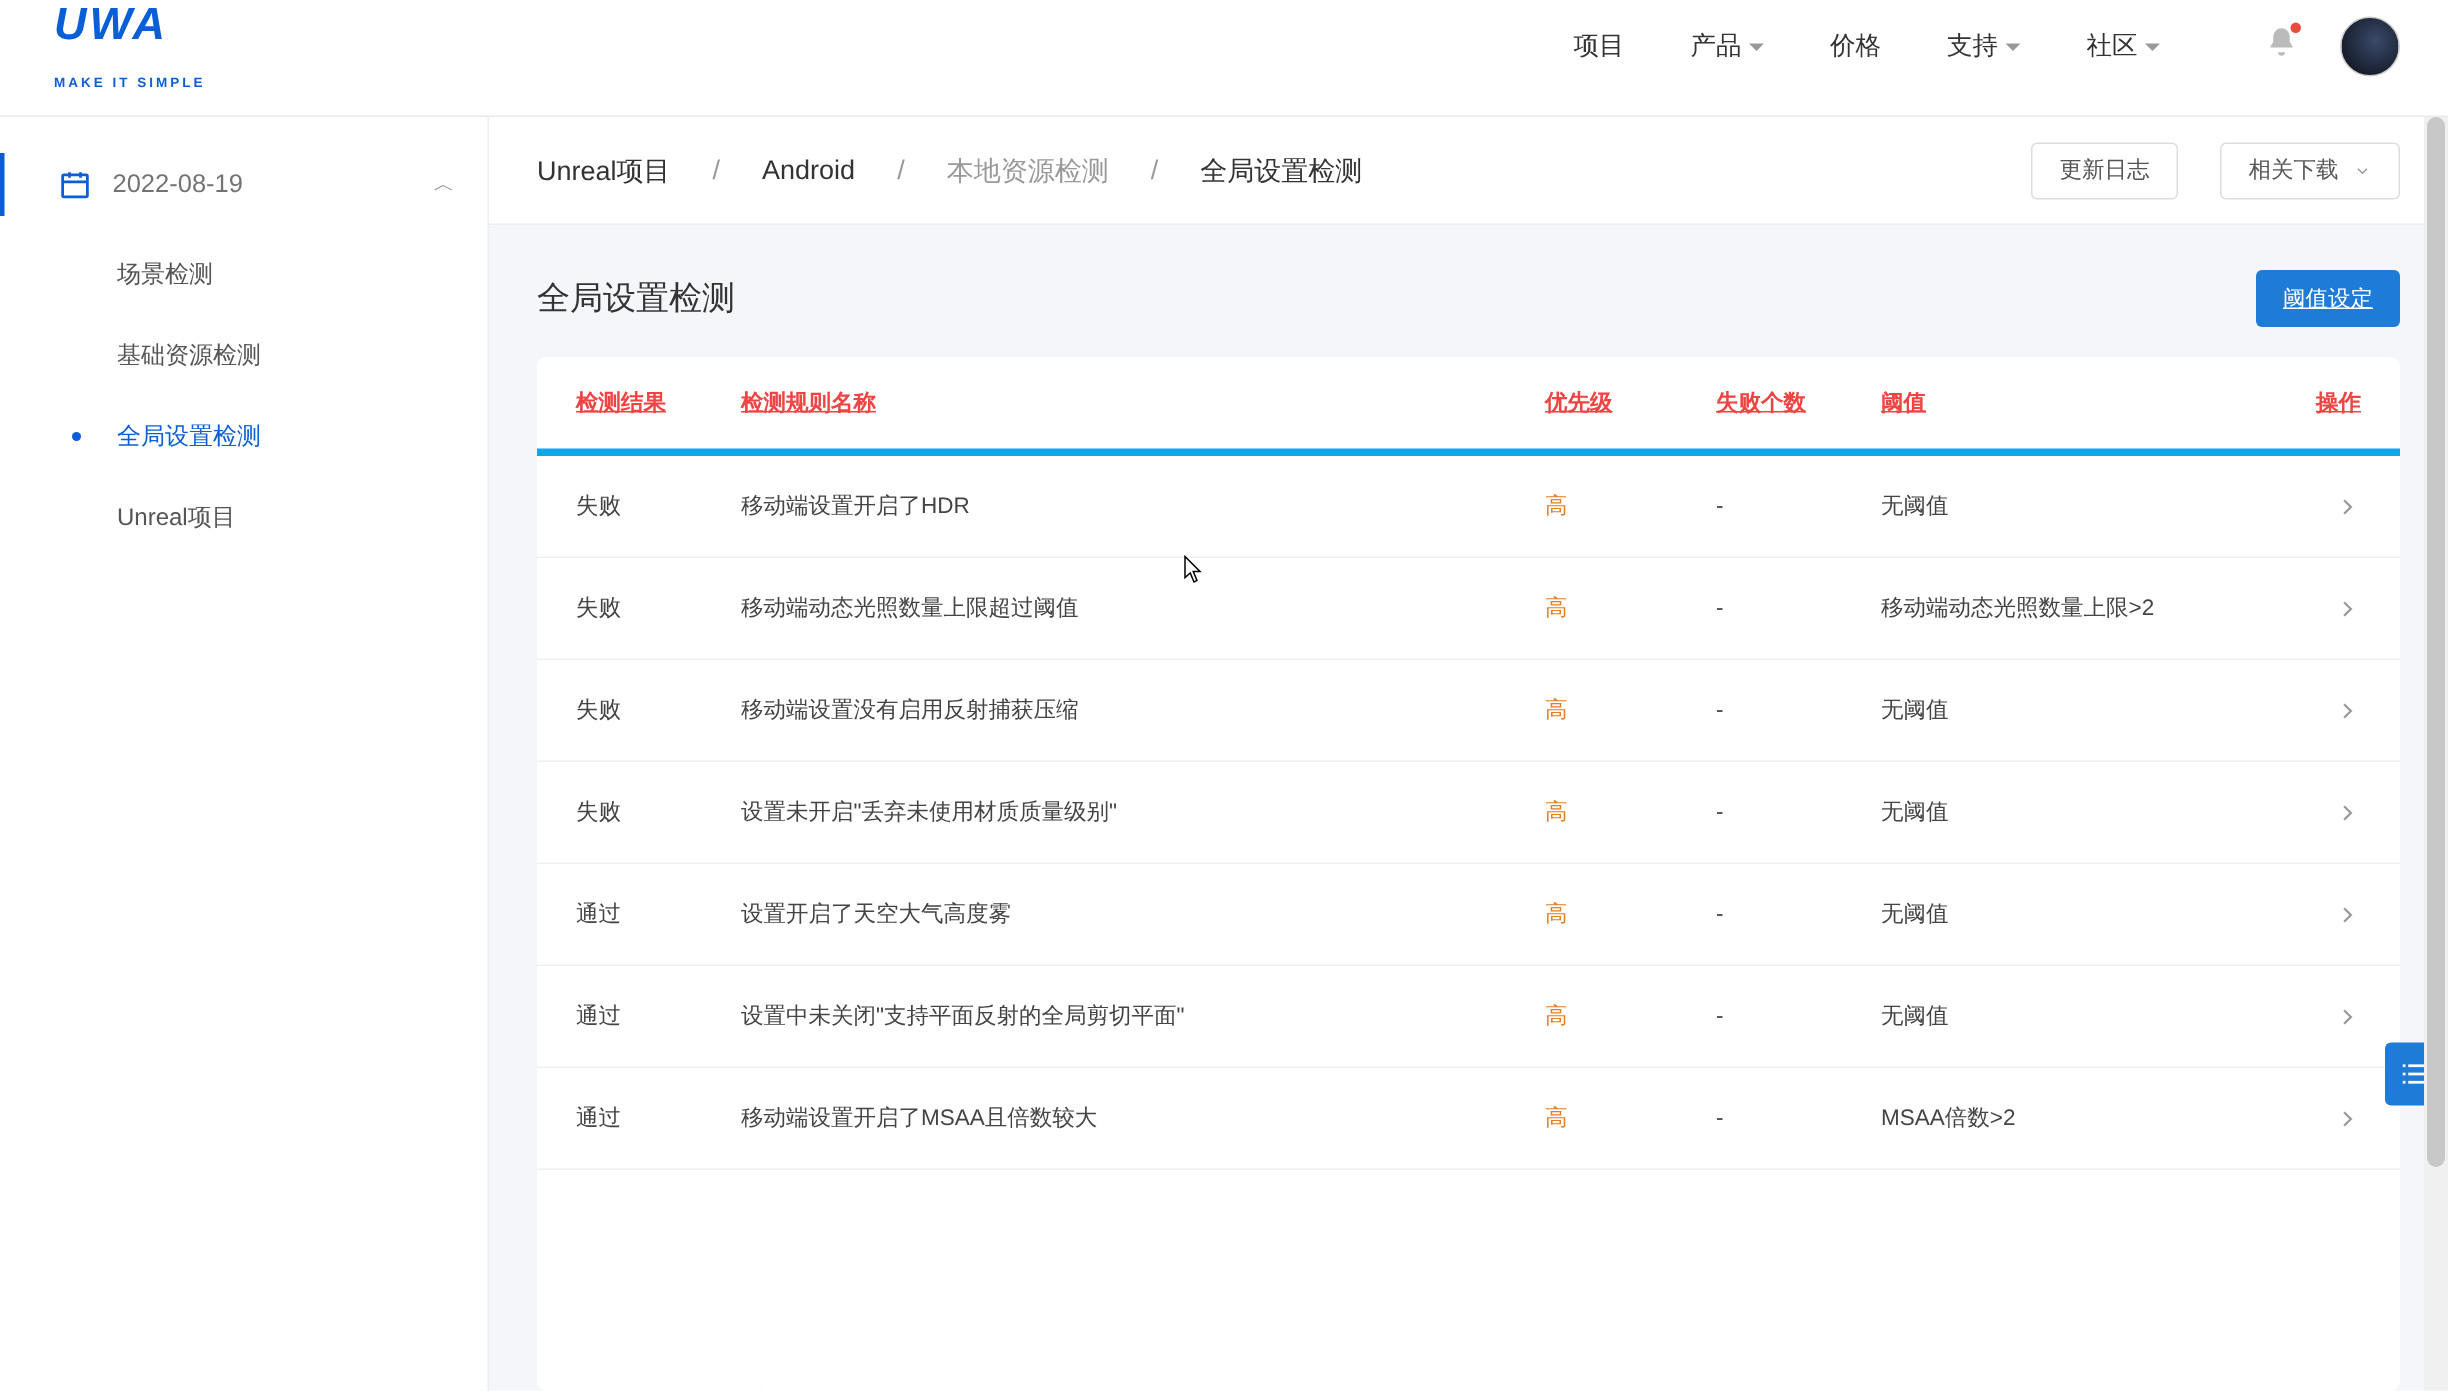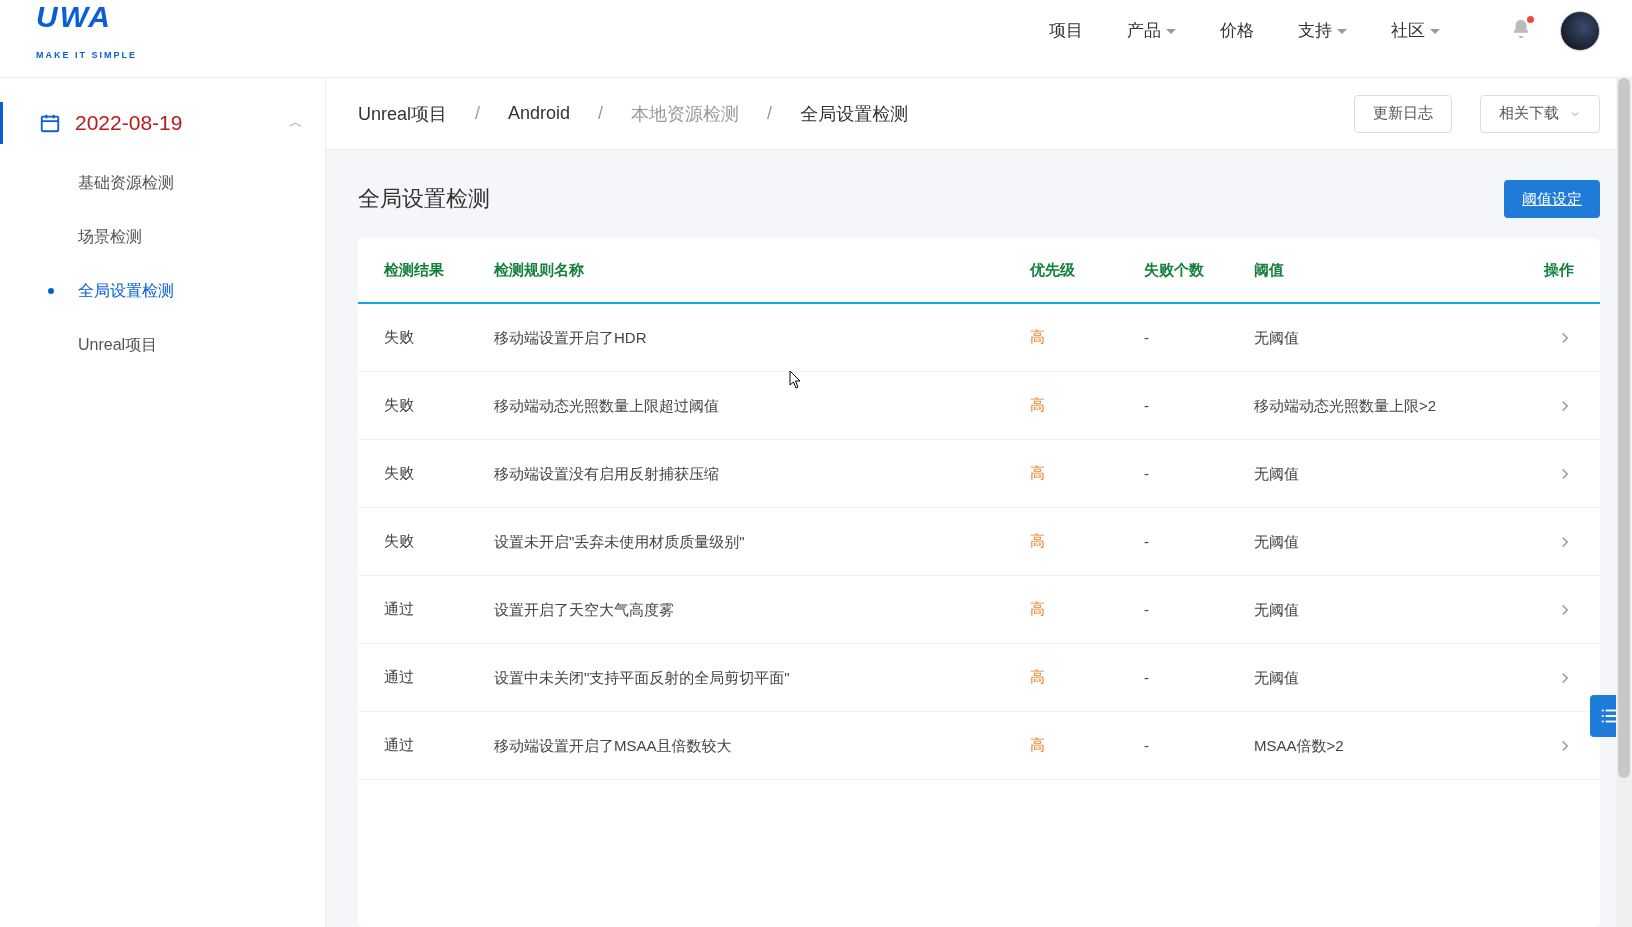--- a/index.html
+++ b/index.html
@@ -41,21 +41,21 @@
   padding-top: 24px;
   border-right: 1px solid #eee;
 }
 .side-date {
   display: flex; align-items: center; padding: 0 22px 0 36px; height: 42px;
   border-left: 3px solid #0a5fd6;
   justify-content: space-between;
 }
 .side-date-left { display: flex; gap: 14px; align-items: center; }
 .cal-icon { width: 22px; height: 22px; color: #0a5fd6; }
-.date-text { font-size: 21px; color: #b91c1c; }
+.date-text { font-size: 17px; color: #737373; }
 .chev-up { color: #999; font-size: 14px; }
 .side-list { margin-top: 12px; }
 .side-item {
   height: 54px; display: flex; align-items: center;
   padding-left: 78px; font-size: 16px; color: #555; cursor: pointer;
   position: relative;
 }
 .side-item.active { color: #0a5fd6; }
 .side-item.active::before {
   content: ""; position: absolute; left: 48px; top: 50%; transform: translateY(-50%);
@@ -81,21 +81,21 @@
 .content { flex: 1; padding: 30px 32px 0 32px; overflow: hidden; display: flex; flex-direction: column; }
 .section-head { display: flex; align-items: center; margin-bottom: 20px; }
 .section-title { font-size: 22px; color: #333; font-weight: 500; }
 .btn-primary {
   height: 38px; padding: 0 18px; background: #1e7bd8; color: #fff;
   border: none; border-radius: 4px; font-size: 15px; cursor: pointer; text-decoration: underline;
 }
 
 .table-wrap { background: #fff; border-radius: 6px; flex: 1; overflow: hidden; display: flex; flex-direction: column; position: relative; }
 .thead, .trow { display: flex; align-items: center; padding: 0 26px; }
-.thead { height: 66px; font-size: 15px; color: #15803d; font-weight: 600; border-bottom: 2px solid #0ea5e9; }
+.thead { height: 66px; font-size: 15px; color: #ef4444; font-weight: 600; border-bottom: 5px solid #0ea5e9; text-decoration: underline; }
 .tbody { flex: 1; overflow-y: auto; }
 .trow { min-height: 68px; padding-top: 18px; padding-bottom: 18px; border-bottom: 1px solid #f0f0f0; font-size: 15px; color: #444; }
 .col-result { width: 110px; }
 .col-rule { flex: 1; padding-right: 20px; line-height: 1.6; }
 .col-prio { width: 114px; margin-left: 32px; }
 .col-fail { width: 110px; }
 .col-thresh { width: 250px; line-height: 1.6; padding-right: 12px; }
 .col-op { width: 70px; text-align: right; display: flex; justify-content: flex-end; }
 .prio-high { color: #e67e22; }
 .chev-right { width: 18px; height: 18px; color: #999; cursor: pointer; }
@@ -168,22 +168,22 @@
               <rect x="3" y="5" width="18" height="16" rx="1"></rect>
               <line x1="3" y1="10" x2="21" y2="10"></line>
               <line x1="8" y1="3" x2="8" y2="7"></line>
               <line x1="16" y1="3" x2="16" y2="7"></line>
             </svg>
           <span class="date-text">2022-08-19</span>
         </div>
         <span class="chev-up">︿</span>
       </div>
       <div class="side-list" id="side-list">
+          <div class="side-item">场景检测</div>
           <div class="side-item">基础资源检测</div>
-          <div class="side-item">场景检测</div>
           <div class="side-item active">全局设置检测</div>
           <div class="side-item">Unreal项目</div>
         </div>
     </div>
 
     <div class="main">
       <div class="crumb-bar">
         <span class="crumb">Unreal项目</span>
         <span class="crumb-sep">/</span>
         <span class="crumb">Android</span>

